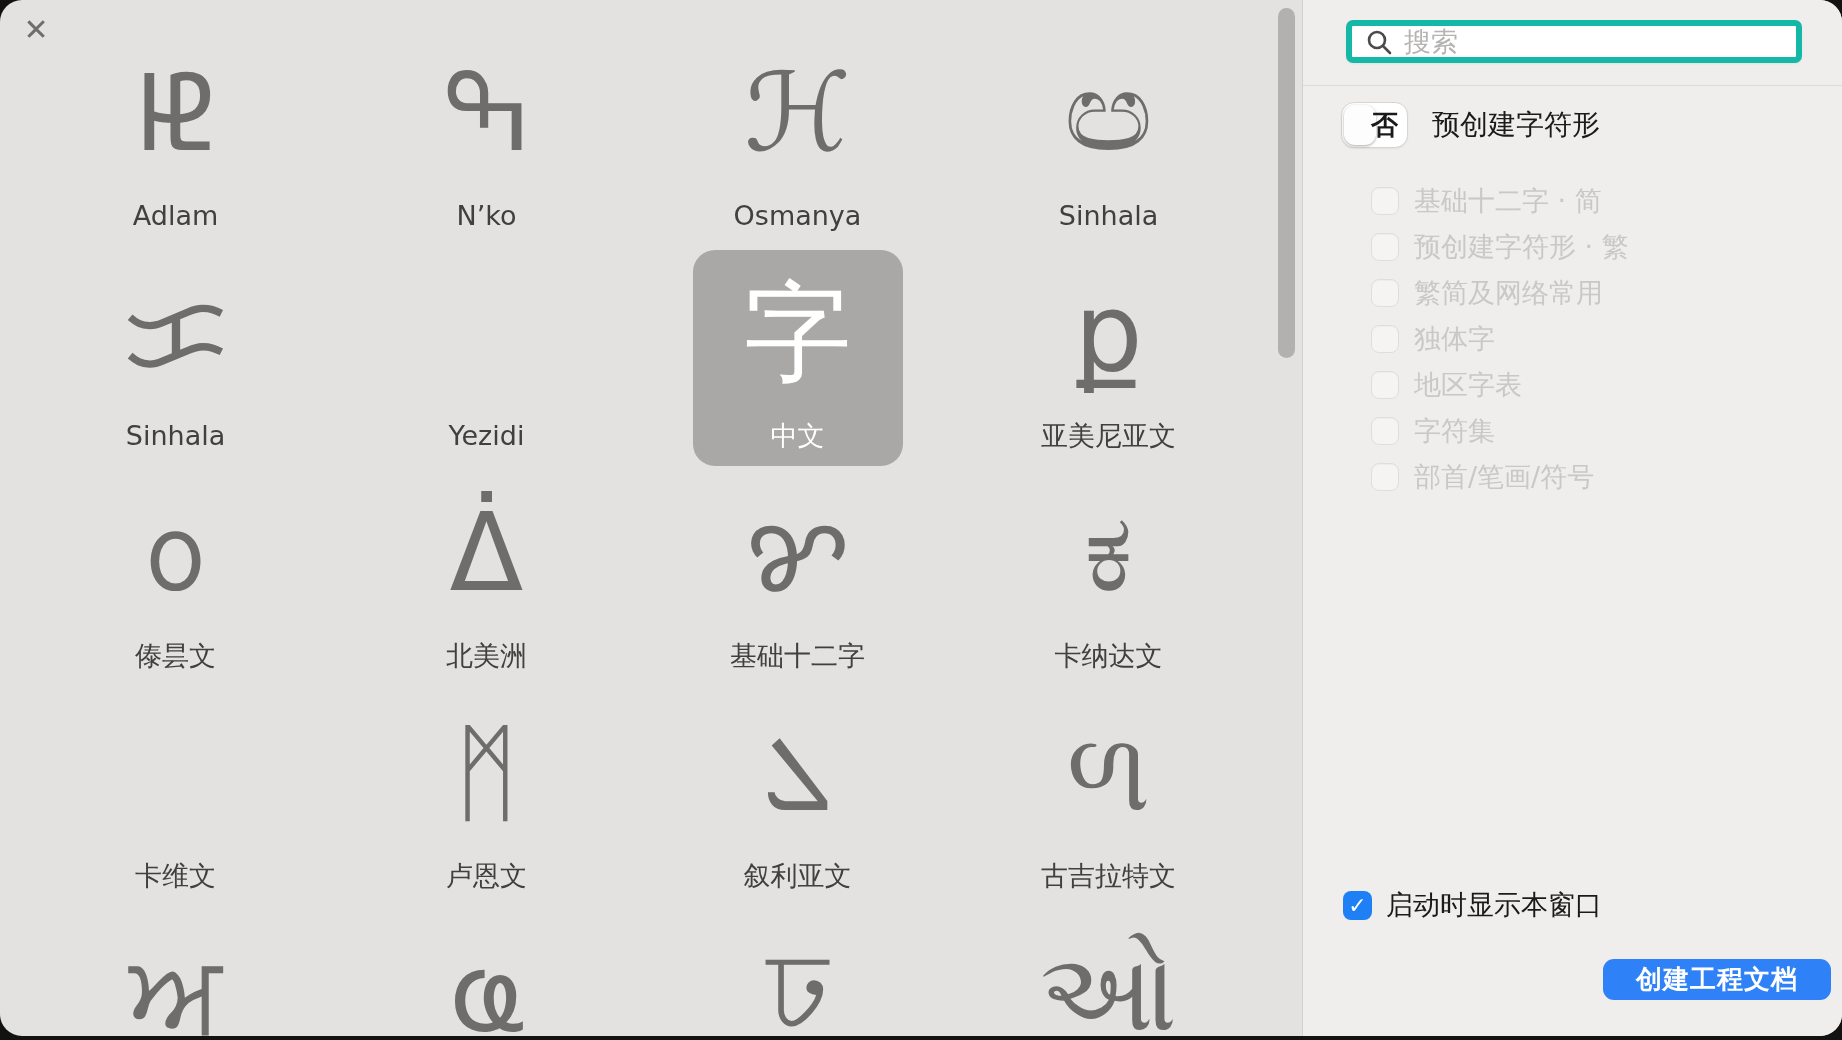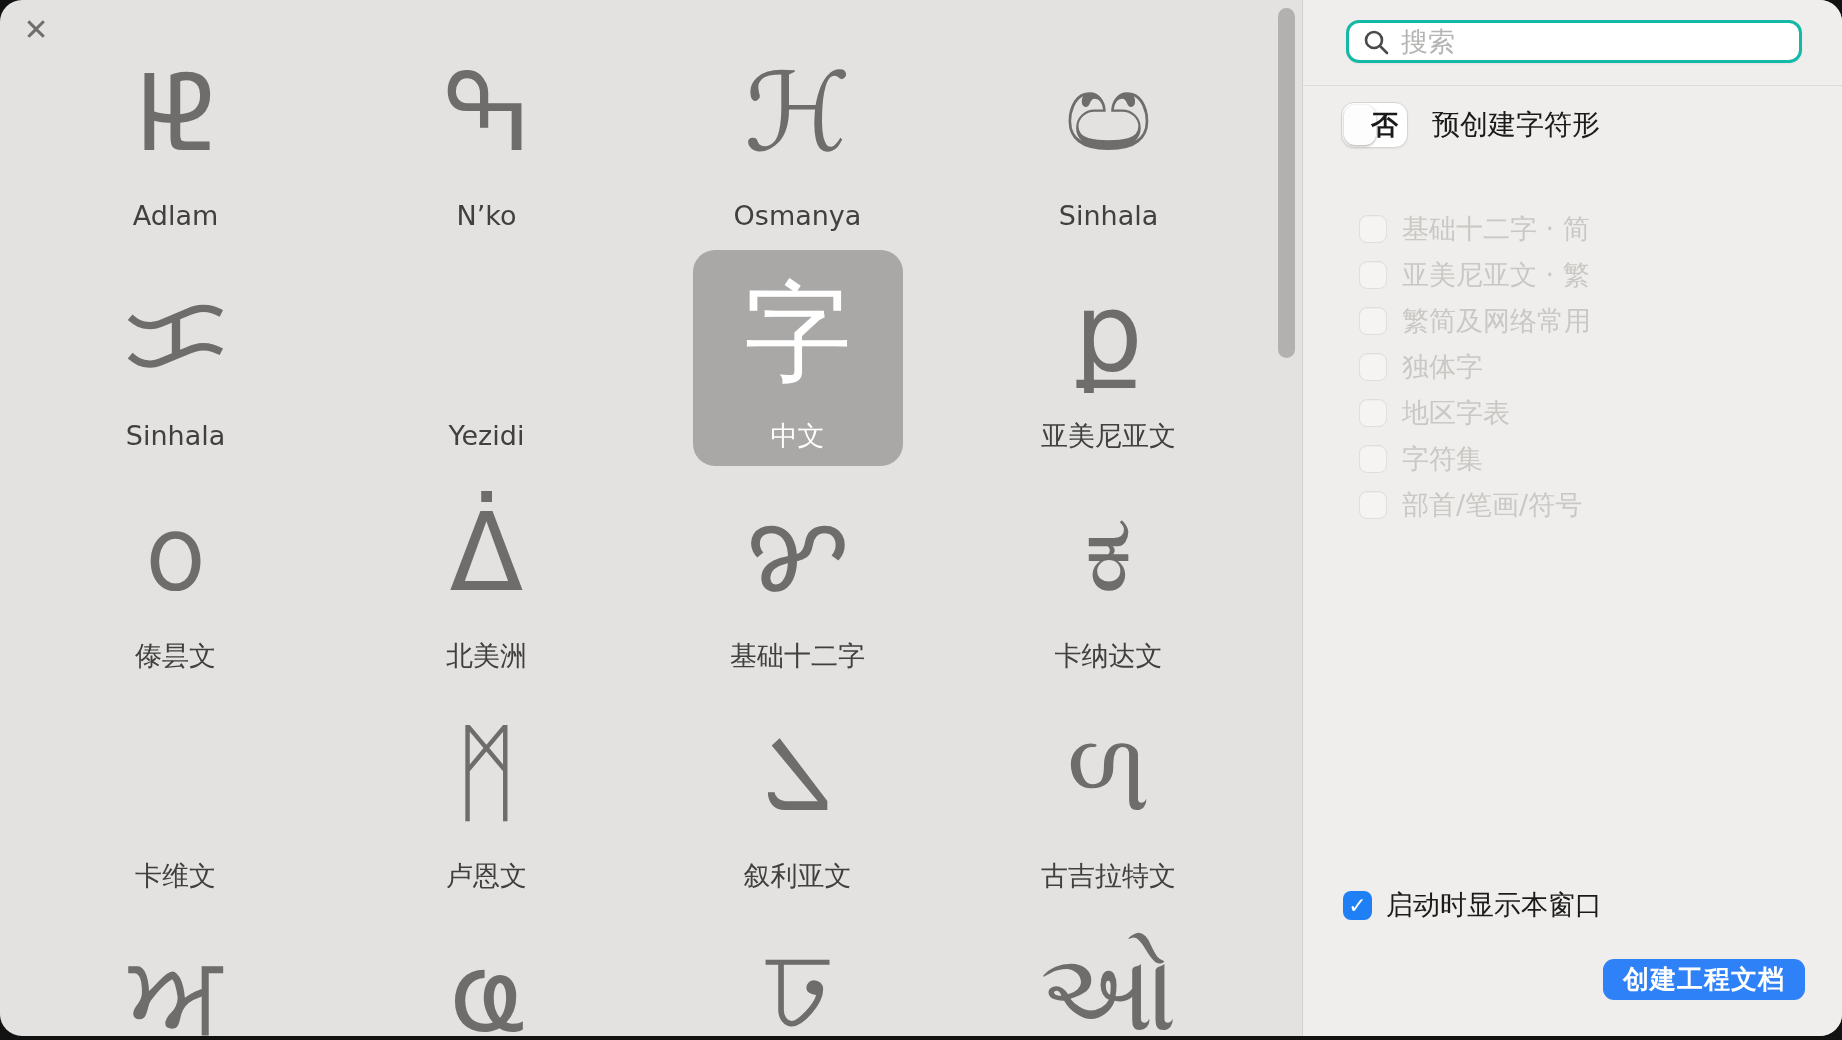--- a/index.html
+++ b/index.html
@@ -28,51 +28,51 @@
   
   .scrollbar-track { position:absolute; left:1270px; top:0; width:32px; height:1036px; }
   .scrollbar-thumb { position:absolute; left:8px; top:8px; width:17px; height:350px;
                      background:#b2b1af; border-radius:9px; }
 
   
   .sidebar { position:absolute; left:1302px; top:0; right:0; bottom:0;
              background:#efeeec; border-left:1px solid #d2d1cf; }
 
   .search-field { position:absolute; left:43px; top:20px; width:456px; height:43px;
-                  background:#ffffff; border:3px solid #14b8a6; border-radius:13px;
+                  background:#ffffff; border:6px solid #14b8a6; border-radius:7px;
                   display:flex; align-items:center; padding:0 14px; box-shadow:0 1px 2px rgba(0,0,0,0.05); }
   .search-field svg { flex:0 0 auto; }
   .search-input { border:none; outline:none; background:transparent; margin-left:12px; flex:1;
                   font-size:27px; color:#333; font-family:inherit; }
   .search-input::placeholder { color:#b5b4b2; }
 
   .sb-divider { position:absolute; left:0; right:0; top:85px; height:1px; background:#dcdbd9; }
 
   .toggle-row { position:absolute; left:38px; top:102px; display:flex; align-items:center; }
   .toggle { width:67px; height:46px; background:#ffffff; border:1px solid #d6d5d3; border-radius:13px;
             position:relative; box-shadow:0 1px 2px rgba(0,0,0,0.06); }
   .toggle-knob { position:absolute; left:2px; top:2px; width:32px; height:40px; background:#fdfdfd;
                  border-radius:11px; box-shadow:0 1px 3px rgba(0,0,0,0.35); }
   .toggle-state { position:absolute; right:9px; top:50%; transform:translateY(-50%);
                   font-size:27px; font-weight:bold; color:#1a1a1a; }
   .toggle-label { margin-left:24px; font-size:28px; color:#1a1a1a; font-weight:500;font-family:Liberation Serif, serif; }
 
-  .option-list { position:absolute; left:56px; top:178px;margin-top:28px; }
+  .option-list { position:absolute; left:68px; top:178px; }
   .option-row { display:flex; align-items:center; height:46px; }
   .option-box { width:28px; height:28px; border-radius:8px; background:#f5f4f2;
                 border:1px solid #dfdedc; box-shadow:inset 0 1px 1px rgba(0,0,0,0.03); }
   .option-label { margin-left:15px; font-size:27px; color:#c9c8c5; white-space:nowrap; }
 
   .launch-row { position:absolute; left:40px; top:887px; display:flex; align-items:center; }
   .check-box { width:29px; height:29px; border-radius:8px; background:#1f7ff5;
                display:flex; align-items:center; justify-content:center;
                color:#ffffff; font-size:22px; font-weight:bold; }
   .launch-label { margin-left:14px; font-size:27px; color:#1a1a1a; }
 
-  .create-btn { position:absolute; left:300px; top:959px; width:202px; height:41px;
+  .create-btn { position:absolute; left:300px; top:959px; width:228px; height:41px;
                 background:#2e81f7; border:none; border-radius:11px;
                 color:#ffffff; font-size:26px; font-weight:bold; letter-spacing:1px;
                 font-family:inherit; display:flex; align-items:center; justify-content:center; }
 </style>
 </head>
 <body>
 
 <div class="window">
 
   <div class="close-btn">✕</div>
@@ -228,21 +228,21 @@
       <div class="toggle-label">预创建字符形</div>
     </div>
 
     <div class="option-list">
       <div class="option-row">
           <div class="option-box"></div>
           <div class="option-label">基础十二字 · 简</div>
         </div>
       <div class="option-row">
           <div class="option-box"></div>
-          <div class="option-label">亚美尼亚文 · 繁</div>
+          <div class="option-label">预创建字符形 · 繁</div>
         </div>
       <div class="option-row">
           <div class="option-box"></div>
           <div class="option-label">繁简及网络常用</div>
         </div>
       <div class="option-row">
           <div class="option-box"></div>
           <div class="option-label">独体字</div>
         </div>
       <div class="option-row">

